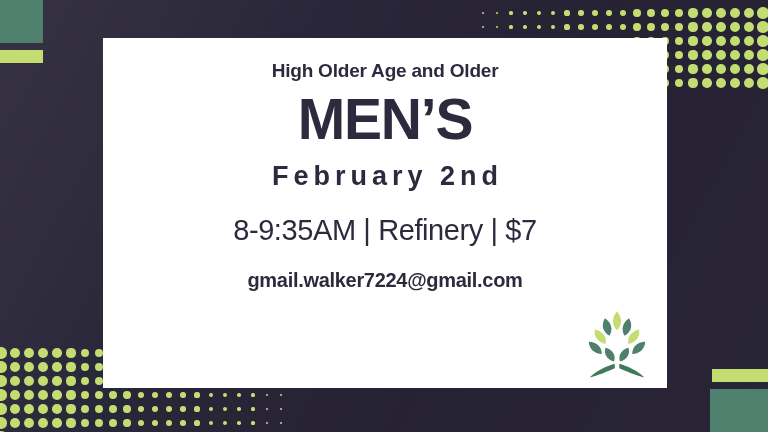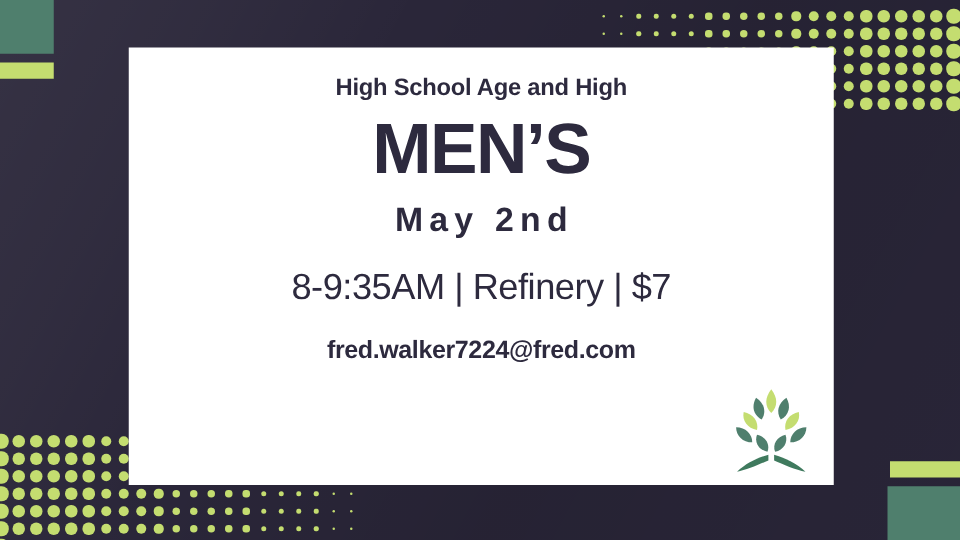--- a/index.html
+++ b/index.html
@@ -408,31 +408,31 @@
         <div class="dot" style="width: 10.3751px; height: 10.3751px; left: 29.8124px; top: 85.8124px; background: rgb(196, 221, 112);"></div>
       </div>
 
     <div class="corner-rect" id="br-lime"></div>
     <div class="corner-rect" id="br-teal"></div>
   </div>
 
   <div id="card">
     <div id="card-inner">
 
-      <p class="eyebrow">High School Age and High</p>
+      <p class="eyebrow">High Older Age and Older</p>
 
       <h1 class="headline">
         <span class="hl-line">MEN’S</span>
       </h1>
 
-      <p class="date-line">May 2nd</p>
+      <p class="date-line">February 2nd</p>
 
       <p class="details-line">8-9:35AM | Refinery | $7</p>
 
-      <p class="email-line">fred.walker7224@fred.com</p>
+      <p class="email-line">gmail.walker7224@gmail.com</p>
     </div>
 
     <svg id="logo" viewBox="0 0 100 100">
 
       <g>
 
         <path d="M50 7 C57 16 57 25 50 32 C43 25 43 16 50 7 Z" fill="#c4dd70"></path>
 
         <path d="M34 16 C43 22 45 31 40 39 C31 34 29 25 34 16 Z" fill="#4f7f6d"></path>
 

